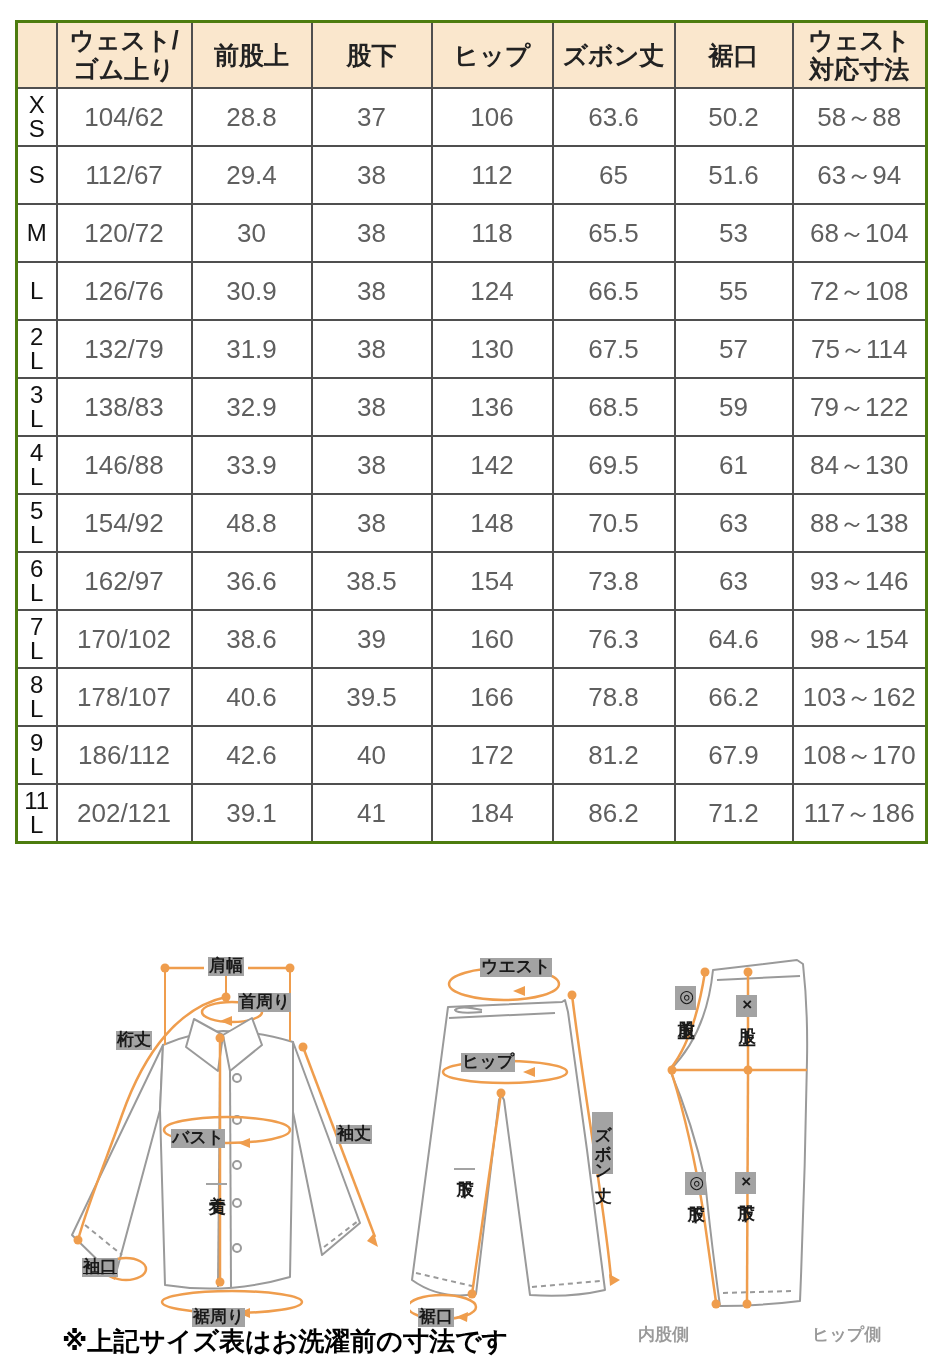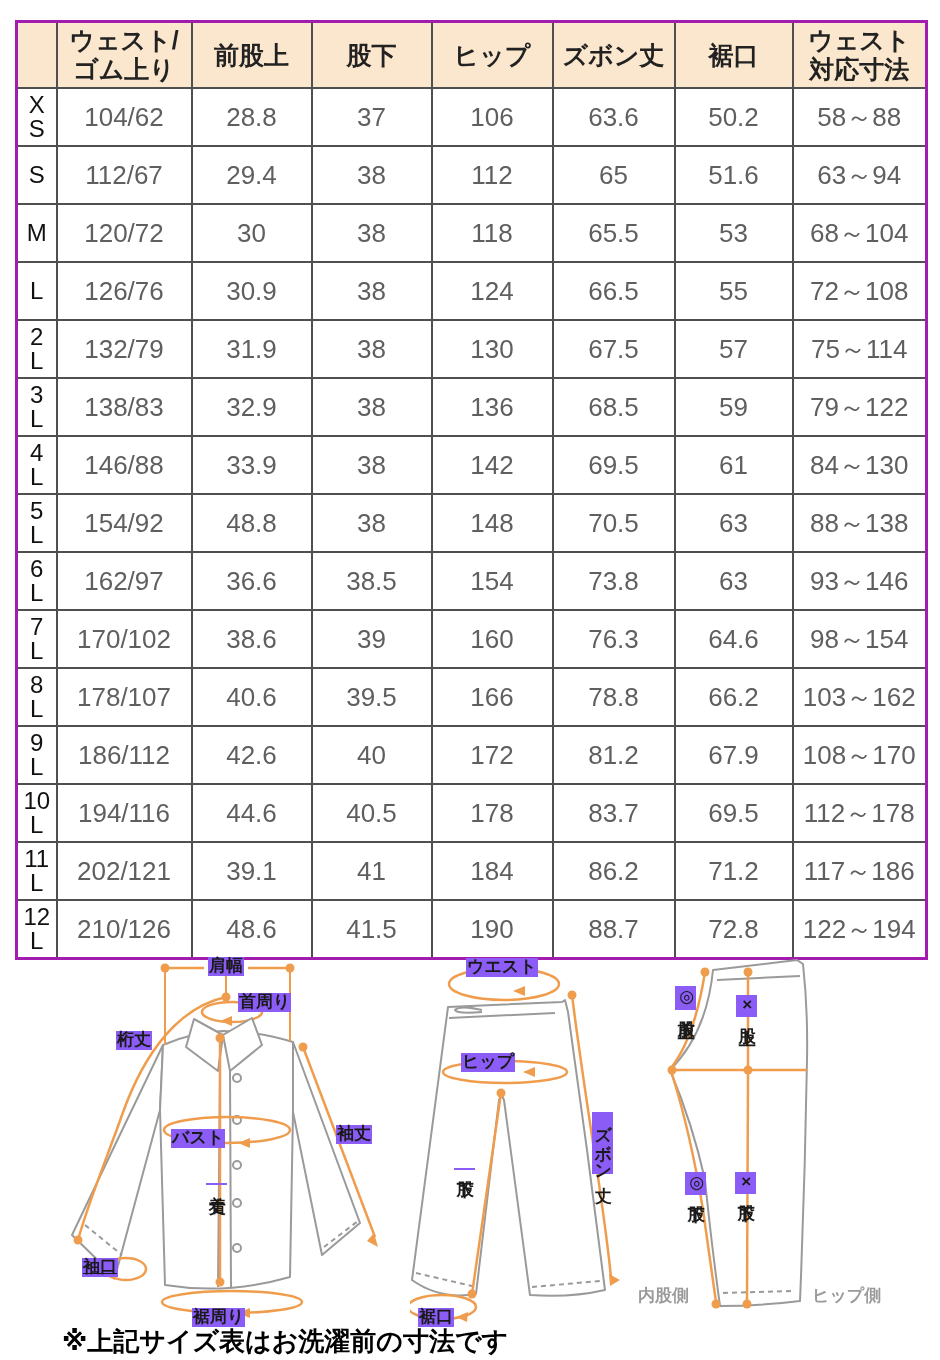--- a/index.html
+++ b/index.html
@@ -4,21 +4,21 @@
 <style>
   html,body { margin:0; padding:0; }
   body {
     width:940px; height:1360px; background:#ffffff; position:relative;
     font-family:"Liberation Sans","DejaVu Sans",sans-serif;
   }
   
   table.size-table {
     position:absolute; left:15px; top:20px;
     border-collapse:collapse; table-layout:fixed; width:910px;
-    border:3px solid #a21caf;
+    border:3px solid #4d7c0f;
   }
   table.size-table th, table.size-table td {
     border:2px solid #4f4f4f; text-align:center; vertical-align:middle;
     padding:0; overflow:hidden; white-space:nowrap;
   }
   table.size-table thead th {
     background:#FAE7CD; color:#222222; font-size:25px; font-weight:bold;
     height:64px; line-height:1.15;
   }
   table.size-table tbody th {
@@ -26,24 +26,24 @@
     line-height:0.98;
   }
   table.size-table tbody td {
     background:#ffffff; color:#5f5f5f; font-size:26px; height:56px;
   }
   
   .diagram { position:absolute; }
   .diagram svg { position:absolute; left:0; top:0; }
   .dlabel {
     position:absolute; font-size:17px; font-weight:bold; color:#1a1a1a;
-    line-height:1.1; background:#8b5cf6; padding:0 1px; white-space:nowrap;
+    line-height:1.1; background:#a3a3a3; padding:0 1px; white-space:nowrap;
   }
   .vlabel { writing-mode:vertical-rl; text-orientation:upright; letter-spacing:1px; }
-  .graylabel { color:#9a9a9a; background:transparent; }
+  .graylabel { color:#9a9a9a; background:transparent;margin-top:39px; }
   .wash-note {
     position:absolute; left:62px; top:1324px; font-size:26px; font-weight:bold;
     color:#000000; white-space:nowrap;
   }
 </style>
 </head>
 <body>
 
 <table class="size-table">
   <colgroup>
@@ -207,48 +207,28 @@
         <th>9<br>L</th>
         <td>186/112</td>
         <td>42.6</td>
         <td>40</td>
         <td>172</td>
         <td>81.2</td>
         <td>67.9</td>
         <td>108～170</td>
       </tr>
       <tr>
-        <th>10<br>L</th>
-        <td>194/116</td>
-        <td>44.6</td>
-        <td>40.5</td>
-        <td>178</td>
-        <td>83.7</td>
-        <td>69.5</td>
-        <td>112～178</td>
-      </tr>
-      <tr>
         <th>11<br>L</th>
         <td>202/121</td>
         <td>39.1</td>
         <td>41</td>
         <td>184</td>
         <td>86.2</td>
         <td>71.2</td>
         <td>117～186</td>
-      </tr>
-      <tr>
-        <th>12<br>L</th>
-        <td>210/126</td>
-        <td>48.6</td>
-        <td>41.5</td>
-        <td>190</td>
-        <td>88.7</td>
-        <td>72.8</td>
-        <td>122～194</td>
       </tr>
     </tbody>
 </table>
 
 <div class="diagram" style="left:60px; top:955px; width:330px; height:372px;">
   <svg width="330" height="372" viewBox="0 0 330 372">
 
     <ellipse cx="172" cy="57" rx="30" ry="10" fill="none" stroke="#EF9D4D" stroke-width="2.5"></ellipse>
 
     <g stroke="#9A9A9A" stroke-width="2" fill="#ffffff" stroke-linejoin="round">
@@ -325,21 +305,21 @@
     <g fill="#EF9D4D" stroke="none">
       <circle cx="162" cy="45" r="4.5"></circle>
       <circle cx="91" cy="143" r="4.5"></circle>
         <circle cx="62" cy="344" r="4.5"></circle>
       <polygon points="103,41 115,36 115,46"></polygon>
       <polygon points="113,122 125,117 125,127"></polygon>
       <polygon points="210,330 199,324 200,336"></polygon>
       <polygon points="46,367 58,362 57,372"></polygon>
     </g>
   </svg>
-  <div class="dlabel" style="left:56px; top:8px;">ウエスト</div>
+  <div class="dlabel" style="left:70px; top:8px;">ウエスト</div>
   <div class="dlabel" style="left:51px; top:103px;">ヒップ</div>
   <div class="dlabel vlabel" style="left:182px; top:162px;">ズボン丈</div>
   <div class="dlabel vlabel" style="left:44px; top:218px;">股下</div>
   <div class="dlabel" style="left:8px; top:358px;">裾口</div>
 </div>
 
 <div class="diagram" style="left:635px; top:950px; width:305px; height:390px;">
   <svg width="305" height="390" viewBox="0 0 305 390">
     <g stroke="#9A9A9A" stroke-width="2" fill="#ffffff" stroke-linejoin="round">
       <path d="M78,20 L162,10 L168,14 Q173,60 172,110 Q170,230 165,351 Q125,356 85,356 Q76,290 70,230 Q58,175 35,120 C60,95 74,60 78,20 Z"></path>

